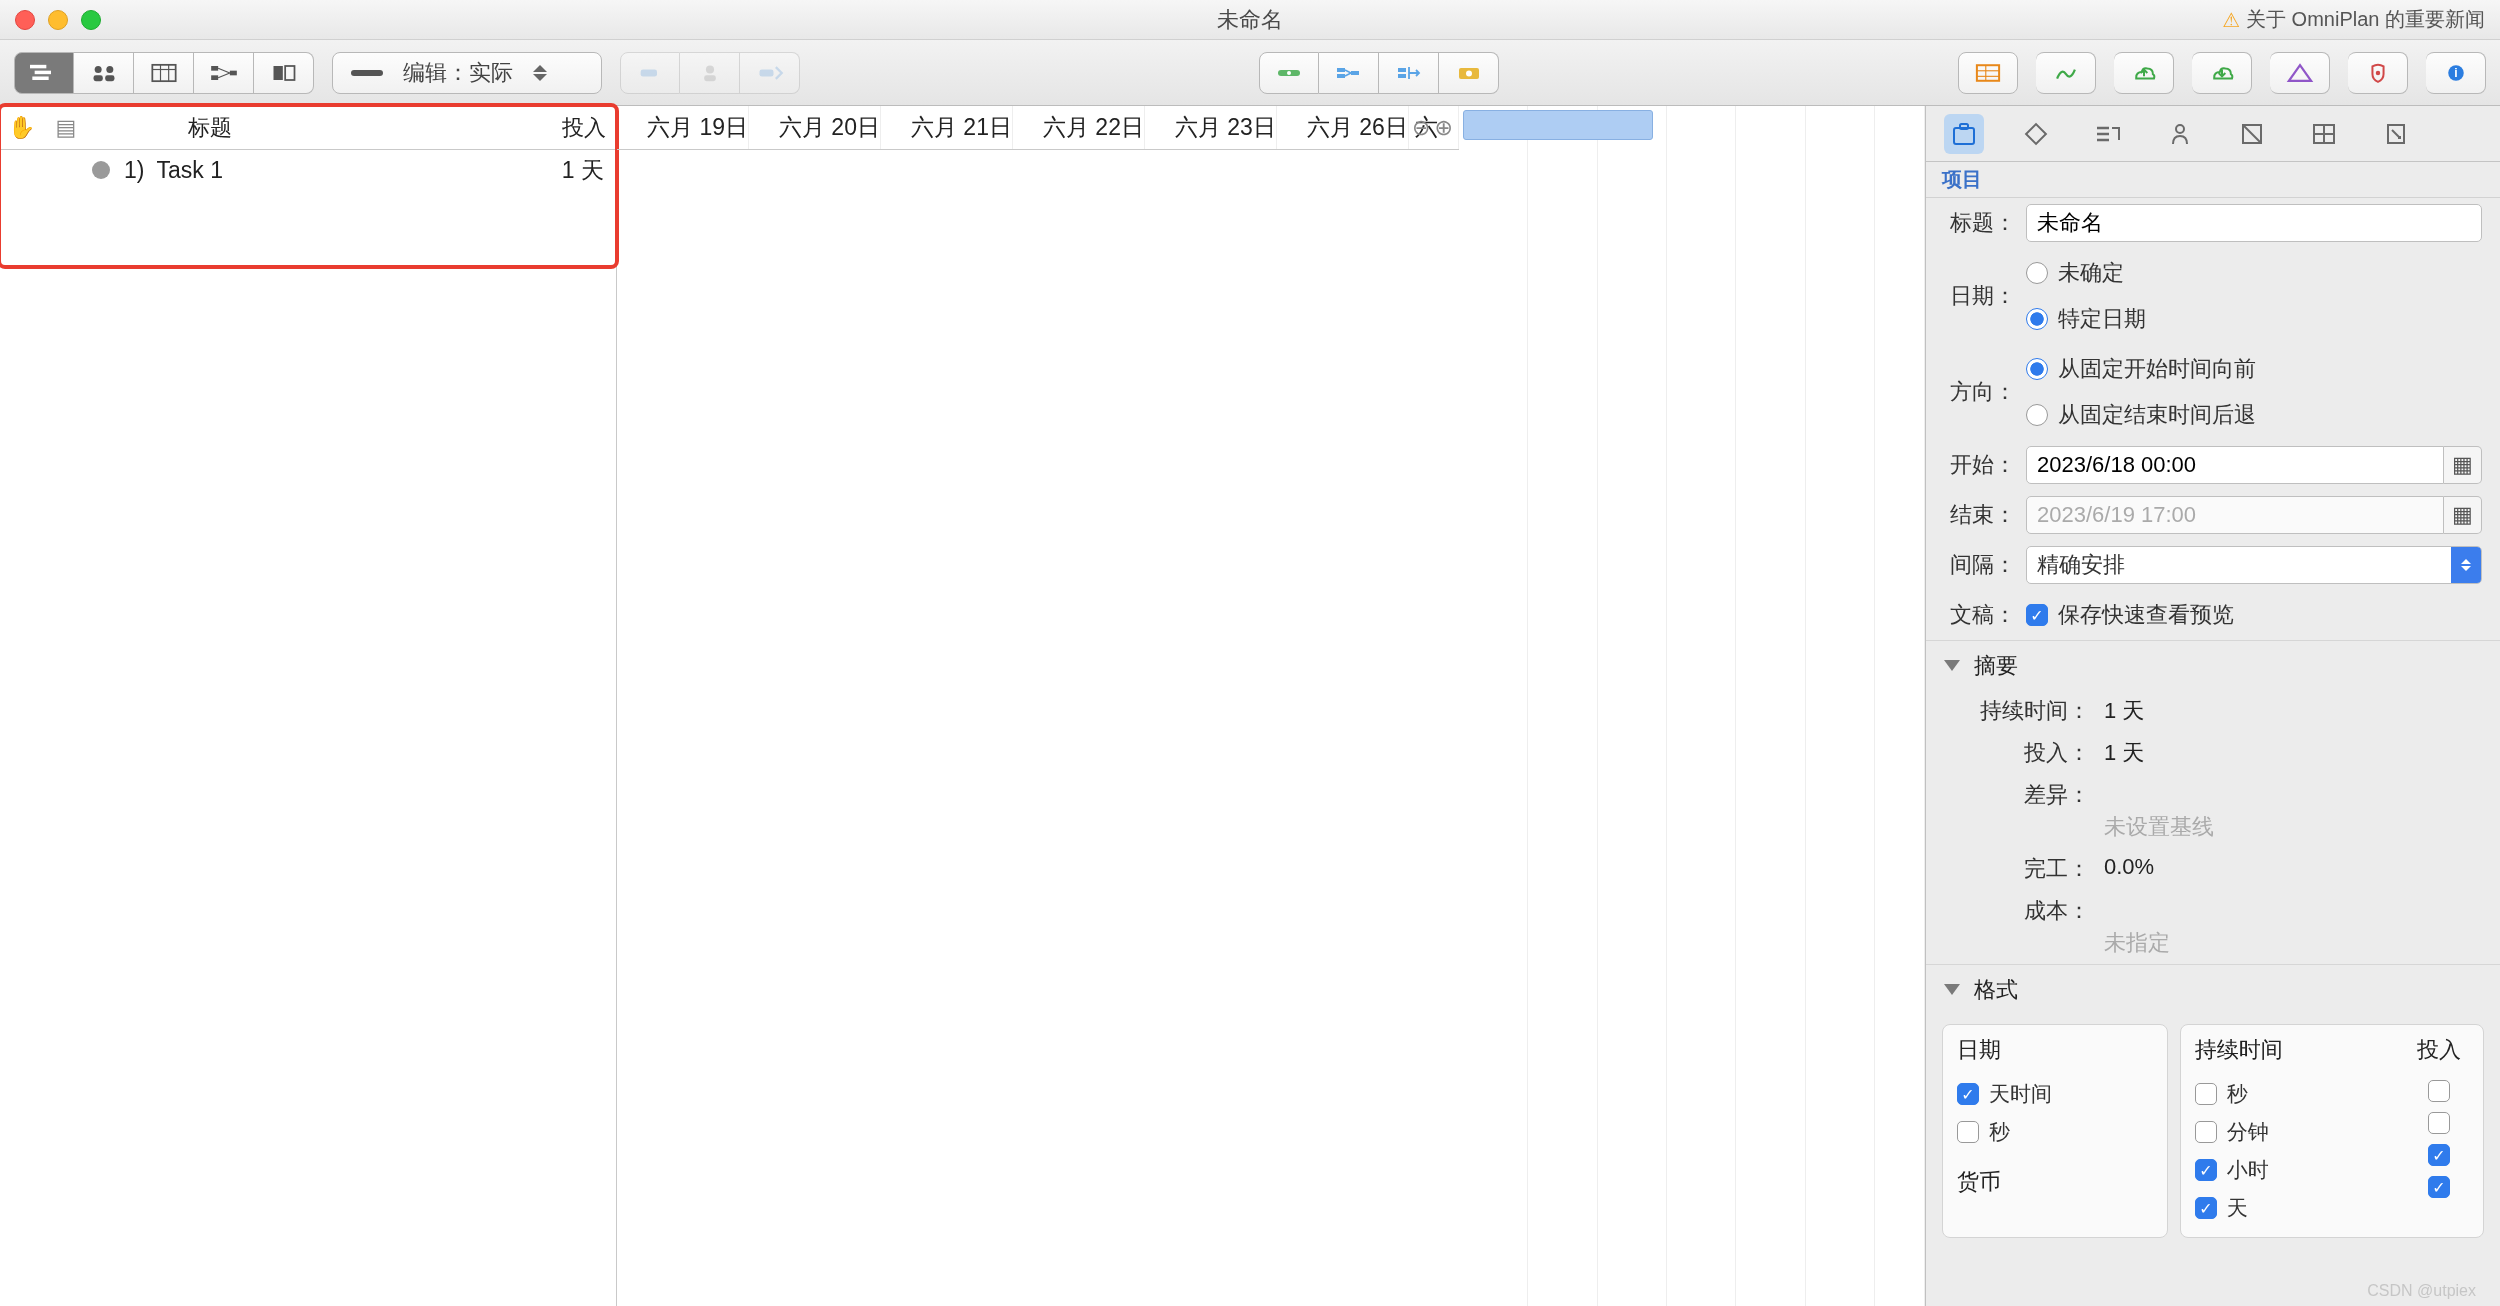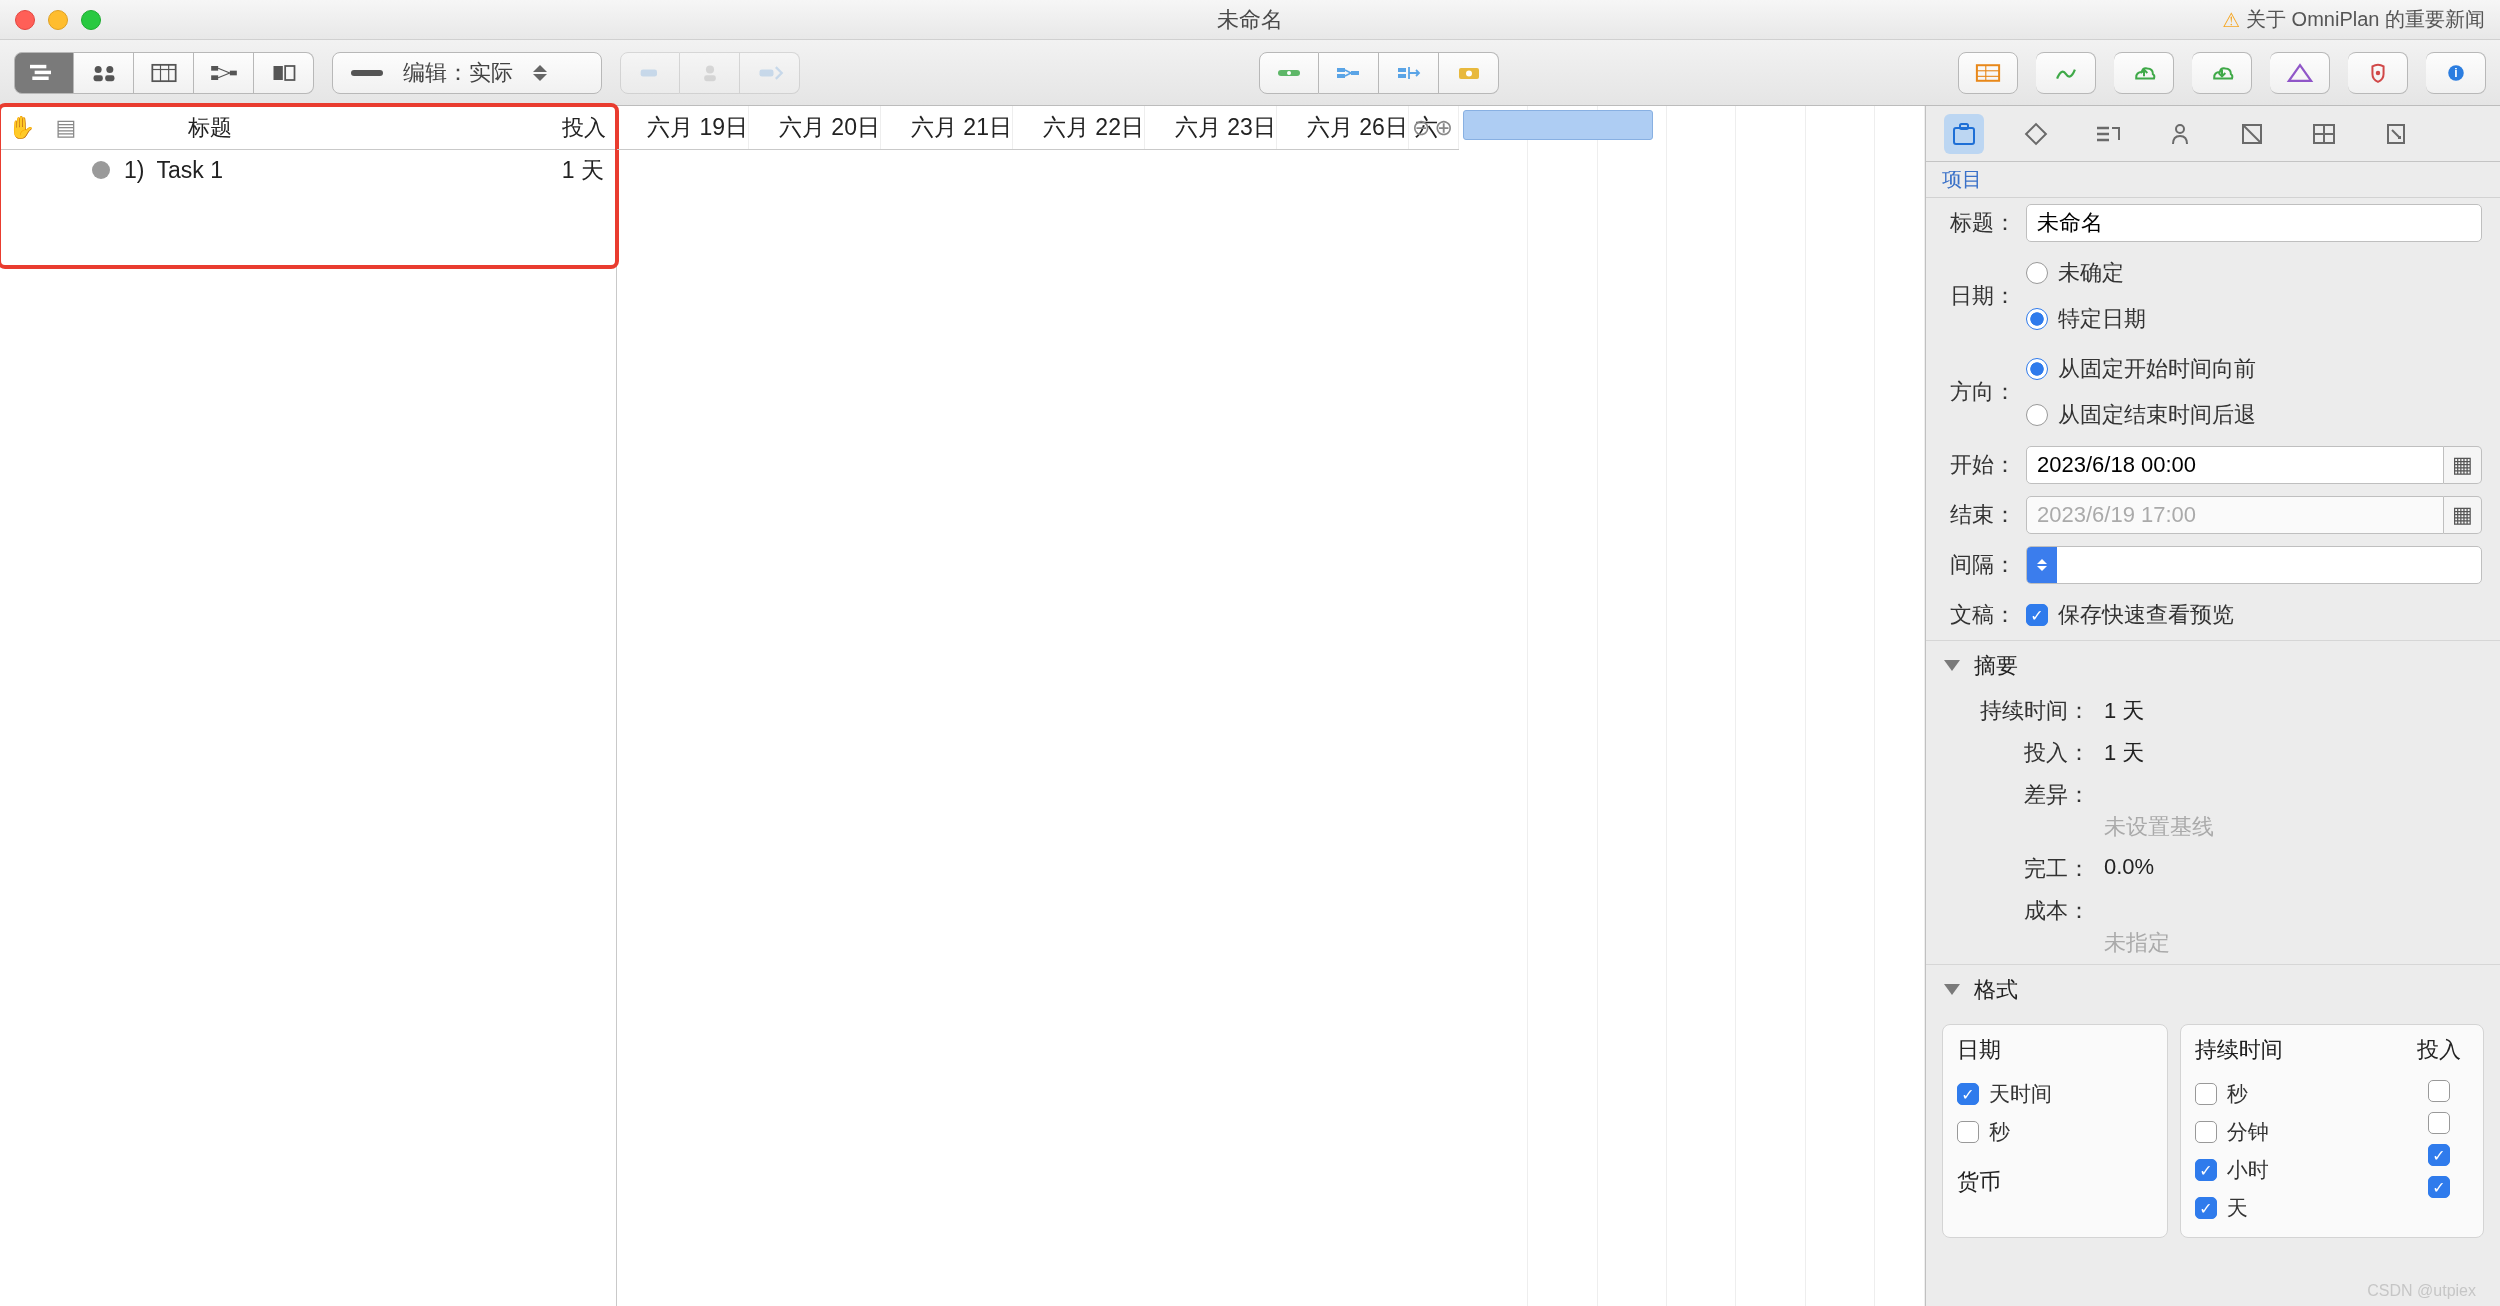--- a/index.html
+++ b/index.html
@@ -60,21 +60,21 @@
 .zoom-ctrl { position: absolute; right: 6px; display: flex; gap: 4px; color: #888; }
 .gantt-body { flex: 1; position: relative; background: #fff; }
 .gantt-grid { position: absolute; inset: 0; display: flex; }
 .gantt-grid .col { flex: 1; border-right: 1px solid #eee; }
 .gantt-bar { position: absolute; top: 4px; left: 4px; width: 190px; height: 30px; background: #aecdf3; border: 1px solid #88b0e2; border-radius: 3px; }
 
 .inspector { width: 575px; background: #ececec; border-left: 1px solid #c0c0c0; display: flex; flex-direction: column; font-size: 22px; color: #333; overflow: hidden; }
 .insp-tabs { height: 56px; display: flex; align-items: center; gap: 32px; padding: 0 18px; border-bottom: 1px solid #c4c4c4; }
 .insp-tab { width: 40px; height: 40px; display: flex; align-items: center; justify-content: center; color: #6a6a6a; cursor: pointer; border-radius: 6px; }
 .insp-tab.active { background: #bcd6f2; color: #1e6fd6; }
-.insp-subtitle { height: 36px; padding: 0 16px; display: flex; align-items: center; color: #3a71c8; font-size: 20px; border-bottom: 1px solid #d2d2d2; }
+.insp-subtitle { height: 36px; padding: 0 16px; display: flex; align-items: center; color: #3a71c8; font-size: 20px; border-bottom: 1px solid #d2d2d2; font-weight: bold; }
 .section-head { height: 50px; display: flex; align-items: center; padding: 0 18px; gap: 14px; font-weight: 500; color: #222; border-top: 1px solid #d6d6d6; }
 .section-head:first-of-type { border-top: none; }
 .disclosure { width: 0; height: 0; border-left: 8px solid transparent; border-right: 8px solid transparent; border-top: 11px solid #7a7a7a; }
 .form-row { display: flex; align-items: center; padding: 6px 18px; gap: 10px; }
 .form-row .flabel { width: 72px; text-align: right; color: #333; flex-shrink: 0; }
 .text-input { flex: 1; height: 38px; border: 1px solid #bfbfbf; border-radius: 5px; background: #fff; padding: 0 10px; font-size: 22px; }
 .text-input.disabled { color: #aaa; background: #fafafa; }
 .date-field { flex: 1; display: flex; }
 .date-field input { flex: 1; border-radius: 5px 0 0 5px; }
 .date-field .cal-btn { width: 38px; height: 38px; border: 1px solid #bfbfbf; border-left: none; border-radius: 0 5px 5px 0; background: #f5f5f5; display: flex; align-items: center; justify-content: center; color: #555; cursor: pointer; }
@@ -412,20 +412,21 @@
       <div class="flabel">结束：</div>
       <div class="date-field">
         <input class="text-input disabled" disabled="" value="2023/6/19 17:00" style="">
         <div class="cal-btn">▦</div>
       </div>
     </div>
 
     <div class="form-row">
       <div class="flabel">间隔：</div>
       <div class="select-field">
+        <span>精确安排</span>
         <div class="sel-btn">
             <i class="u"></i>
             <i class="d"></i>
           </div>
       </div>
     </div>
 
     <div class="form-row">
       <div class="flabel">文稿：</div>
       <div class="check-row">

